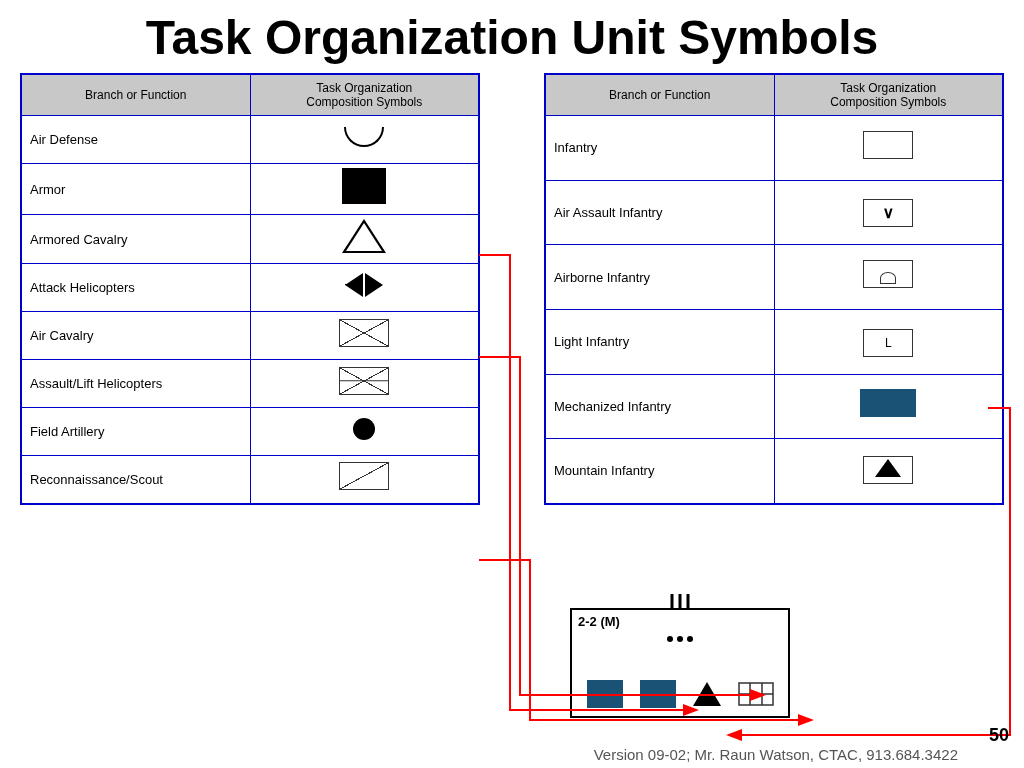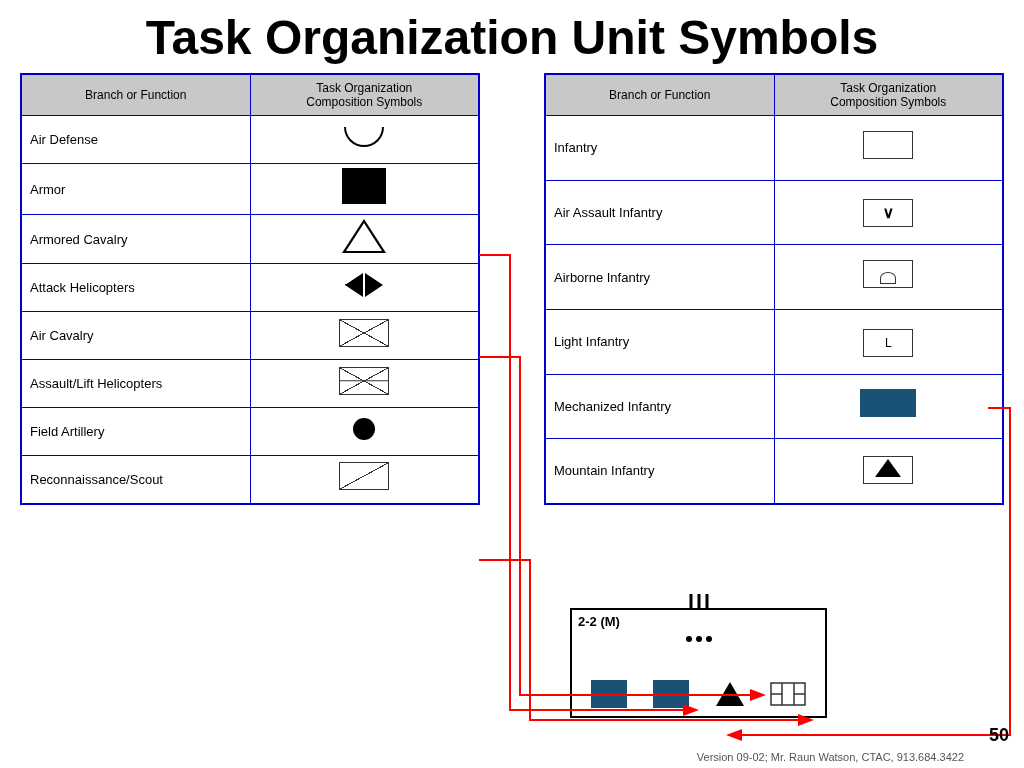--- a/index.html
+++ b/index.html
@@ -288,39 +288,39 @@
       bottom: 20px;
       left: 490px;
       width: 340px;
       height: 155px;
     }
 
     .unit-box {
       position: absolute;
       bottom: 30px;
       left: 80px;
-      width: 257px;
+      width: 220px;
       height: 110px;
       border: 2px solid #000;
       background: white;
     }
 
     .page-number {
       position: absolute;
       bottom: 22px;
       right: 15px;
       font-size: 18px;
       font-weight: bold;
     }
 
     .version-text {
       position: absolute;
       bottom: 5px;
-      right: 60px;
-      font-size: 11px;
+      right: 66px;
+      font-size: 15px;
       color: #555;
       margin-top: 20px;
     }
 
     
     .arrows-overlay {
       position: absolute;
       top: 0;
       left: 0;
       width: 1024px;

